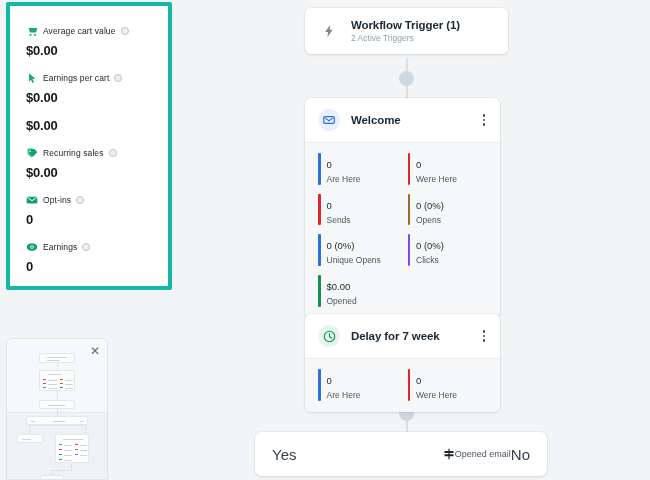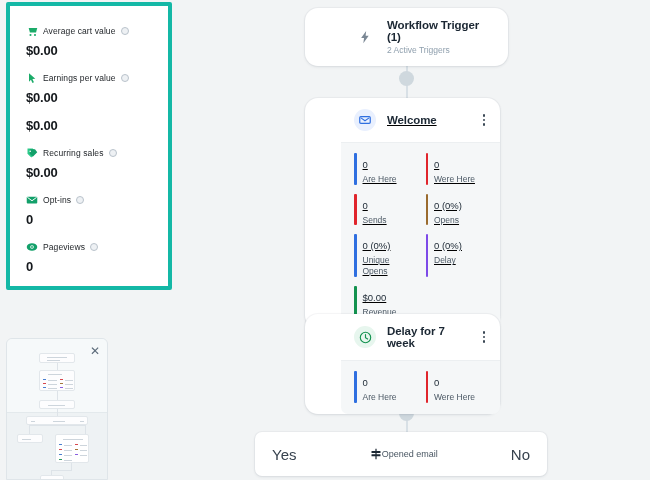--- a/index.html
+++ b/index.html
@@ -58,23 +58,22 @@
 
   
   .flow { position: absolute; left: 255px; top: 0; width: 300px; }
   .connector { position: absolute; left: 151px; width: 2px; background: #d8e0e6; }
   .conn-dot {
     position: absolute; width: 15px; height: 15px; border-radius: 50%;
     background: #cfd8de; left: 144px;
   }
 
   .node {
-    position: absolute; background: #ffffff; border-radius: 13px;
+    position: absolute; background: #ffffff; border-radius: 6px;
     box-shadow: 0 1px 3px rgba(20,40,60,.10), 0 0 0 1px rgba(20,40,60,.03);
-    padding-left: 36px;
   }
   .node-head { display: flex; align-items: center; padding: 11px 13px; gap: 11px; }
   .node-ico-wrap {
     width: 22px; height: 22px; border-radius: 50%;
     display: flex; align-items: center; justify-content: center; flex: 0 0 22px;
   }
   .ico-bolt { background: transparent; }
   .ico-mail { background: #e9f0fe; }
   .ico-clock { background: #e7f6ee; }
   .node-titles { flex: 1 1 auto; min-width: 0; }
@@ -96,21 +95,21 @@
   .st-lbl { font-size: 8.5px; color: #4a5763; margin-top: 1px; }
 
   
   .cond {
     position: absolute; left: 0px; top: 432px; width: 292px; height: 44px;
     background: #ffffff; border-radius: 7px;
     box-shadow: 0 1px 3px rgba(20,40,60,.10), 0 0 0 1px rgba(20,40,60,.03);
     display: flex; align-items: center; padding: 0 17px;
   }
   .cond-side { font-size: 15px; color: #37424e; }
-  .cond-mid { flex: 1 1 auto; display: flex; align-items: center; justify-content: center; gap: 0; }
+  .cond-mid { flex: 1 1 auto; display: flex; align-items: center; justify-content: flex-end; gap: 0; }
   .cond-lbl { font-size: 9px; color: #4a5763; }
 </style>
 </head>
 <body>
 
 <div id="canvas">
 
   <div class="stats-highlight">
     <div class="stats-card">
 
@@ -125,21 +124,21 @@
           <span class="info-dot"></span>
         </div>
         <div class="stat-value">$0.00</div>
       </div>
 
       <div class="stat-block">
         <div class="stat-head">
           <svg class="stat-ico" viewBox="0 0 16 16">
             <path d="M4 1.5 L4 13 L6.6 10.3 L8.6 14.6 L10.6 13.6 L8.6 9.4 L12.4 9.1 Z" fill="#1bab69"></path>
           </svg>
-          <span class="stat-label">Earnings per value</span>
+          <span class="stat-label">Earnings per cart</span>
           <span class="info-dot"></span>
         </div>
         <div class="stat-value">$0.00</div>
       </div>
 
       <div class="stat-block">
         <div class="stat-value">$0.00</div>
       </div>
 
       <div class="stat-block">
@@ -167,21 +166,21 @@
         <div class="stat-value">0</div>
       </div>
 
       <div class="stat-block">
         <div class="stat-head">
           <svg class="stat-ico" viewBox="0 0 16 16">
             <ellipse cx="8" cy="8" rx="7" ry="5" fill="#13a06a"></ellipse>
             <circle cx="8" cy="8" r="2.4" fill="#ffffff"></circle>
             <circle cx="8" cy="8" r="1.2" fill="#13a06a"></circle>
           </svg>
-          <span class="stat-label">Pageviews</span>
+          <span class="stat-label">Earnings</span>
           <span class="info-dot"></span>
         </div>
         <div class="stat-value">0</div>
       </div>
 
     </div>
   </div>
 
   <div class="minimap">
     <div class="mm-viewport"></div>
@@ -272,21 +271,21 @@
             <path d="M9.3 1 3.6 9.1h3.3L6.1 15l6.1-8.4H8.7z" fill="#7a8794"></path>
           </svg>
         </span>
         <div class="node-titles">
           <div class="node-title">Workflow Trigger (1)</div>
           <div class="node-sub">2 Active Triggers</div>
         </div>
       </div>
     </div>
 
-    <div class="node" style="left:50px; top:98px; width:195px;text-decoration:underline;">
+    <div class="node" style="left:50px; top:98px; width:195px;">
       <div class="node-head">
         <span class="node-ico-wrap ico-mail">
           <svg width="12" height="12" viewBox="0 0 16 16">
             <rect x="1" y="3.5" width="14" height="9" rx="1.4" fill="none" stroke="#2f6fe0" stroke-width="1.6"></rect>
             <path d="M2.6 5.2 8 9 13.4 5.2" stroke="#2f6fe0" stroke-width="1.4" fill="none"></path>
           </svg>
         </span>
         <div class="node-titles">
           <div class="node-title">Welcome</div>
         </div>
@@ -329,28 +328,28 @@
           <span class="st-bar" style="background:#2f6fe0"></span>
           <span class="st-txt">
             <span class="st-val">0 (0%)</span>
             <span class="st-lbl" style="display:block">Unique Opens</span>
           </span>
         </div>
         <div class="st">
           <span class="st-bar" style="background:#7d4ae8"></span>
           <span class="st-txt">
             <span class="st-val">0 (0%)</span>
-            <span class="st-lbl" style="display:block">Delay</span>
+            <span class="st-lbl" style="display:block">Clicks</span>
           </span>
         </div>
         <div class="st">
           <span class="st-bar" style="background:#13924f"></span>
           <span class="st-txt">
             <span class="st-val">$0.00</span>
-            <span class="st-lbl" style="display:block">Revenue</span>
+            <span class="st-lbl" style="display:block">Opened</span>
           </span>
         </div>
       </div>
     </div>
 
     <div class="node" style="left:50px; top:314px; width:195px;">
       <div class="node-head">
         <span class="node-ico-wrap ico-clock">
           <svg width="13" height="13" viewBox="0 0 16 16">
             <circle cx="8" cy="8" r="6.4" fill="none" stroke="#13924f" stroke-width="1.4"></circle>

